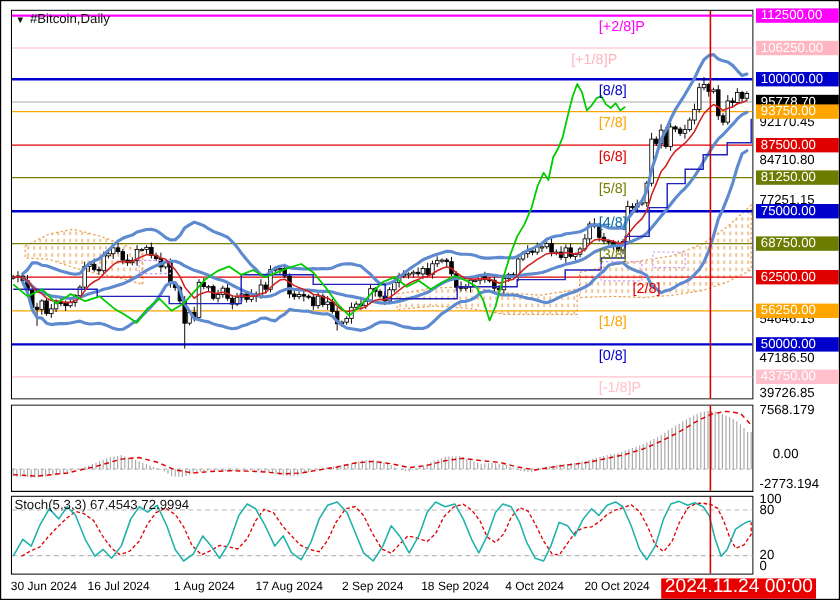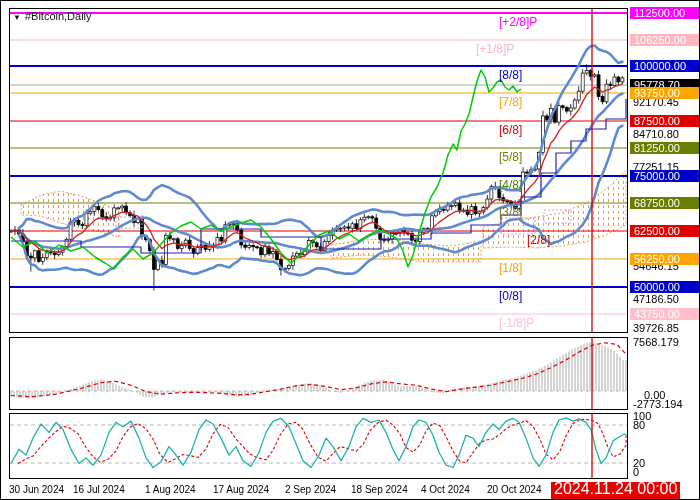--- a/index.html
+++ b/index.html
@@ -585,55 +585,56 @@
     </svg>
   <svg id="svg-stoch" style="left:8px;top:412px;" width="619" height="66" viewBox="8 412 619 66">
       <rect x="8.5" y="412.5" width="618" height="65" fill="#fff" stroke="#000" stroke-width="1"></rect>
       <line x1="9" y1="424" x2="626" y2="424" stroke="#b8b8b8" stroke-dasharray="4,3"></line>
       <line x1="9" y1="462" x2="626" y2="462" stroke="#b8b8b8" stroke-dasharray="4,3"></line>
       <polyline points="17.0,462.5 25.0,457.8 32.0,455.0 39.0,446.5 47.0,438.0 55.0,430.5 62.0,425.2 69.0,427.1 77.0,432.8 85.0,446.5 92.0,455.9 99.0,461.2 107.0,458.4 115.0,449.9 122.0,435.6 129.0,426.2 137.0,422.4 145.0,427.7 152.0,438.0 159.0,453.5 167.0,461.4 175.0,457.6 182.0,453.5 189.0,454.6 197.0,456.5 205.0,448.0 212.0,433.0 219.0,423.5 227.0,426.4 235.0,438.0 242.0,445.6 249.0,453.1 257.0,456.9 265.0,458.8 272.0,449.3 279.0,434.3 287.0,423.0 295.0,421.1 302.0,428.6 309.0,442.8 317.0,456.3 325.0,460.1 332.0,452.5 339.0,445.6 347.0,447.5 355.0,450.3 362.0,443.7 369.0,429.6 377.0,421.5 385.0,419.2 392.0,423.9 399.0,433.0 405.0,446.5 412.0,451.2 419.0,443.7 425.0,430.1 432.0,422.0 439.0,424.9 445.0,435.6 452.0,449.9 459.0,460.6 465.0,461.6 472.0,451.6 479.0,441.8 485.0,439.0 492.0,438.0 499.0,433.3 505.0,427.7 512.0,423.9 519.0,422.0 525.0,419.6 532.0,425.2 539.0,438.4 545.0,453.1 552.0,458.8 559.0,450.3 565.0,434.8 572.0,422.4 579.0,418.6 585.0,418.3 592.0,419.8 597.0,422.6 602.0,432.8 607.0,446.5 612.0,455.9 619.0,453.1 625.0,444.3 625.0,436.5 625.0,434.3" fill="none" stroke="#e00000" stroke-width="1.1" stroke-dasharray="3,2"></polyline>
       <polyline points="10.0,462.5 18.0,448.4 25.0,454.1 32.0,437.1 40.0,423.0 48.0,431.4 55.0,421.3 62.0,428.6 70.0,448.4 78.0,462.5 85.0,456.9 92.0,464.2 100.0,454.1 108.0,431.4 115.0,421.3 122.0,425.8 130.0,420.1 138.0,437.1 145.0,456.9 152.0,466.5 160.0,460.8 168.0,445.6 175.0,454.1 182.0,464.2 190.0,451.2 198.0,428.6 205.0,419.0 212.0,423.0 220.0,437.1 228.0,454.1 235.0,445.6 242.0,459.7 250.0,465.4 258.0,451.2 265.0,431.4 272.0,420.1 280.0,417.3 288.0,425.8 295.0,442.8 302.0,459.7 310.0,466.5 318.0,454.1 325.0,437.1 332.0,445.6 340.0,459.7 348.0,445.6 355.0,425.8 362.0,417.3 370.0,421.3 378.0,419.0 385.0,431.4 392.0,448.4 398.0,459.7 405.0,445.6 412.0,425.8 418.0,419.0 425.0,421.3 432.0,434.3 438.0,451.2 445.0,464.2 452.0,466.5 458.0,454.1 465.0,434.3 472.0,437.1 478.0,445.6 485.0,431.4 492.0,423.0 498.0,428.6 505.0,420.1 512.0,417.3 518.0,421.3 525.0,437.1 532.0,456.9 538.0,465.4 545.0,454.1 552.0,431.4 558.0,419.0 565.0,416.8 572.0,420.1 578.0,417.9 585.0,421.3 590.0,428.6 595.0,448.4 600.0,462.5 605.0,456.9 612.0,439.9 618.0,436.0 622.0,433.7 625.0,433.1" fill="none" stroke="#20b2aa" stroke-width="1.3" stroke-linejoin="round"></polyline>
       <line x1="591" y1="413" x2="591" y2="477" stroke="#d10000" stroke-width="1.3"></line>
     </svg>
 
+  <div class="panelabel" style="left:11px;top:414px;">Stoch(5,3,3) 67.4543 72.9994</div>
 
   <div id="overlay">
       <div class="badge" style="top: 78px; background: rgb(0, 0, 0);">95778.70</div>
       <div class="mlabel" style="left: 498px; top: 14px; color: rgb(255, 0, 255);">[+2/8]P</div>
       <div class="badge" style="top: 6px; background: rgb(255, 0, 255);">112500.00</div>
       <div class="mlabel" style="left: 475px; top: 41px; color: rgb(255, 182, 193);">[+1/8]P</div>
       <div class="badge" style="top: 33px; background: rgb(255, 182, 193);">106250.00</div>
       <div class="mlabel" style="left: 498px; top: 67px; color: rgb(0, 0, 204);">[8/8]</div>
       <div class="badge" style="top: 59px; background: rgb(0, 0, 204);">100000.00</div>
       <div class="mlabel" style="left: 498px; top: 94px; color: rgb(255, 165, 0);">[7/8]</div>
       <div class="badge" style="top: 86px; background: rgb(255, 165, 0);">93750.00</div>
       <div class="mlabel" style="left: 498px; top: 122px; color: rgb(224, 0, 0);">[6/8]</div>
       <div class="badge" style="top: 114px; background: rgb(224, 0, 0);">87500.00</div>
       <div class="mlabel" style="left: 498px; top: 149px; color: rgb(119, 128, 0);">[5/8]</div>
       <div class="badge" style="top: 141px; background: rgb(107, 124, 0);">81250.00</div>
-      <div class="mlabel" style="left: 498px; top: 177px; color: #4d7c0f;">[4/8]</div>
+      <div class="mlabel" style="left: 498px; top: 177px; color: #0369a1;">[4/8]</div>
       <div class="badge" style="top: 169px; background: rgb(0, 0, 204);">75000.00</div>
       <div class="mlabel" style="left: 498px; top: 204px; color: rgb(119, 128, 0);">[3/8]</div>
       <div class="badge" style="top: 196px; background: rgb(107, 124, 0);">68750.00</div>
       <div class="mlabel" style="left: 498px; top: 232px; color: rgb(224, 0, 0); padding-left: 28px;">[2/8]</div>
       <div class="badge" style="top: 224px; background: rgb(224, 0, 0);">62500.00</div>
       <div class="mlabel" style="left: 498px; top: 260px; color: rgb(255, 165, 0);">[1/8]</div>
       <div class="badge" style="top: 252px; background: rgb(255, 165, 0);">56250.00</div>
       <div class="mlabel" style="left: 498px; top: 288px; color: rgb(0, 0, 204);">[0/8]</div>
       <div class="badge" style="top: 280px; background: rgb(0, 0, 204);">50000.00</div>
       <div class="mlabel" style="left: 498px; top: 315px; color: rgb(255, 192, 203);">[-1/8]P</div>
       <div class="badge" style="top: 307px; background: rgb(255, 192, 203);">43750.00</div>
       <div class="ptick" style="top: 95px;">92170.45</div>
       <div class="ptick" style="top: 127px;">84710.80</div>
       <div class="ptick" style="top: 160px;">77251.15</div>
       <div class="ptick" style="top: 259px;">54646.15</div>
       <div class="ptick" style="top: 292px;">47186.50</div>
       <div class="ptick" style="top: 321px;">39726.85</div>
       <div class="ptick" style="top: 335px;">7568.179</div>
-      <div class="ptick" style="top: 388px; padding-left: 11px;">0.00</div>
+      <div class="ptick" style="top: 372px; padding-left: 11px;">0.00</div>
       <div class="ptick" style="top: 397px;">-2773.194</div>
       <div class="ptick" style="top: 409px;">100</div>
       <div class="ptick" style="top: 418px;">80</div>
       <div class="ptick" style="top: 456px;">20</div>
       <div class="ptick" style="top: 465px;">0</div>
       <div class="datelabel" style="left: 8px;">30 Jun 2024</div>
       <div class="datelabel" style="left: 72px;">16 Jul 2024</div>
       <div class="datelabel" style="left: 144px;">1 Aug 2024</div>
       <div class="datelabel" style="left: 212px;">17 Aug 2024</div>
       <div class="datelabel" style="left: 284px;">2 Sep 2024</div>

